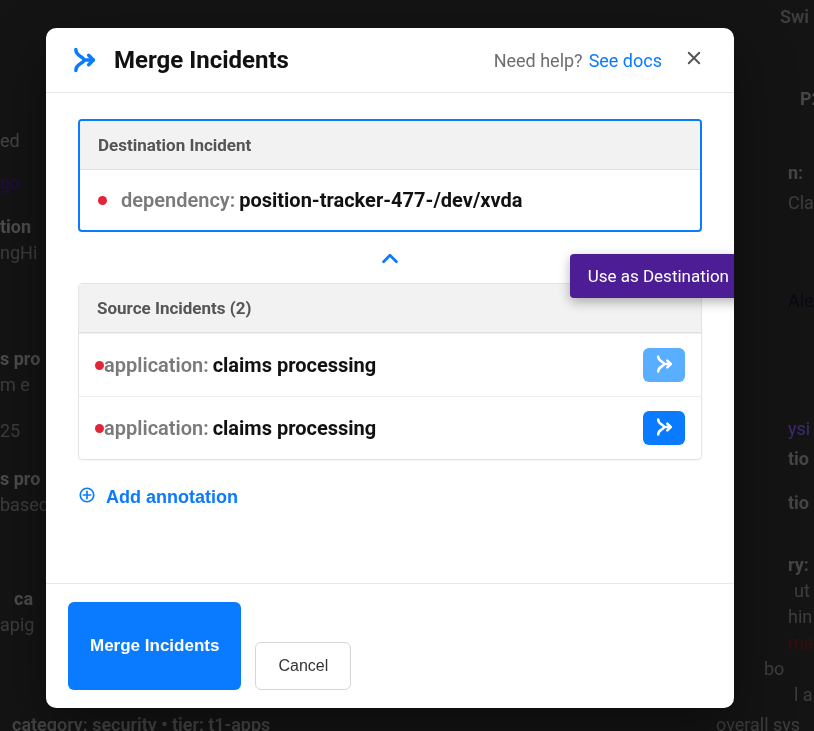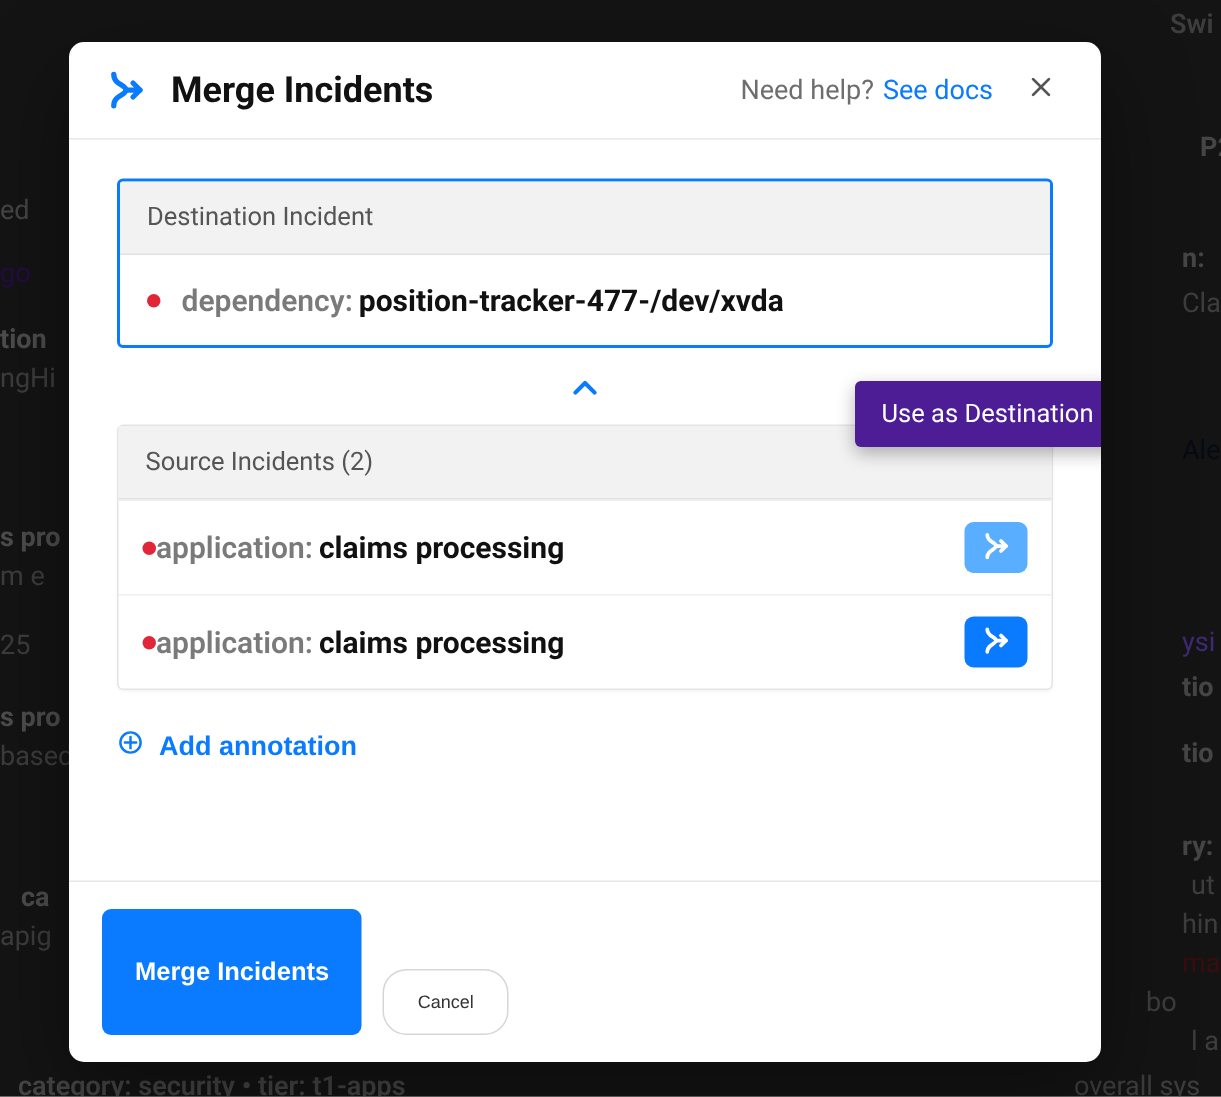--- a/index.html
+++ b/index.html
@@ -51,20 +51,21 @@
     border: 2px solid #0a7bff;
     border-radius: 4px;
     overflow: hidden;
     margin-bottom: 10px;
   }
   .panel-header {
     background: #f2f2f2;
     padding: 14px 18px;
     font-size: 17px; color: #555;
     border-bottom: 1px solid #e1e1e1;
+    font-weight: bold;
   }
   .dest-row { padding: 18px 18px; display:flex; align-items:center; gap: 14px; }
   .status-dot {
     width: 9px; height: 9px; border-radius: 50%; background: #e2263a; flex: 0 0 9px;
   }
   .dep-label { font-size: 20px; color: #7a7a7a; font-weight: 600; }
   .dep-value { font-size: 20px; color: #111; font-weight: 700; }
   .collapse-row { display:flex; justify-content:center; padding: 6px 0 10px 0;}
   .collapse-btn { background:none; border:none; cursor:pointer; color:#0a7bff; }
   .collapse-btn svg { width: 22px; height: 22px; }
@@ -112,22 +113,22 @@
     padding: 18px 22px;
     display:flex; gap: 14px;
   }
   .btn-primary {
     background: #0a7bff; color: #fff; border:none;
     font-size: 17px; font-weight: 700;
     padding: 14px 22px; border-radius: 6px; cursor:pointer;
   }
   .btn-secondary {
     background: #fff; color: #333; border:1px solid #d6d6d6;
-    font-size: 12px; font-weight: 500;
-    padding: 14px 22px; border-radius: 16px; cursor:pointer;margin-top:40px;
+    font-size: 16px; font-weight: 500;
+    padding: 14px 22px; border-radius: 6px; cursor:pointer;margin-top:40px;
   }
 </style>
 </head>
 <body>
 
 <div class="backdrop"></div>
 <div class="bg-text">
   <span style="left:780px; top:6px; font-weight:600; color:#888;">Swi</span>
   <span style="left:800px; top:88px; font-weight:700; color:#999;">P2</span>
   <span style="left:0px; top:130px; color:#999;">ed</span>

